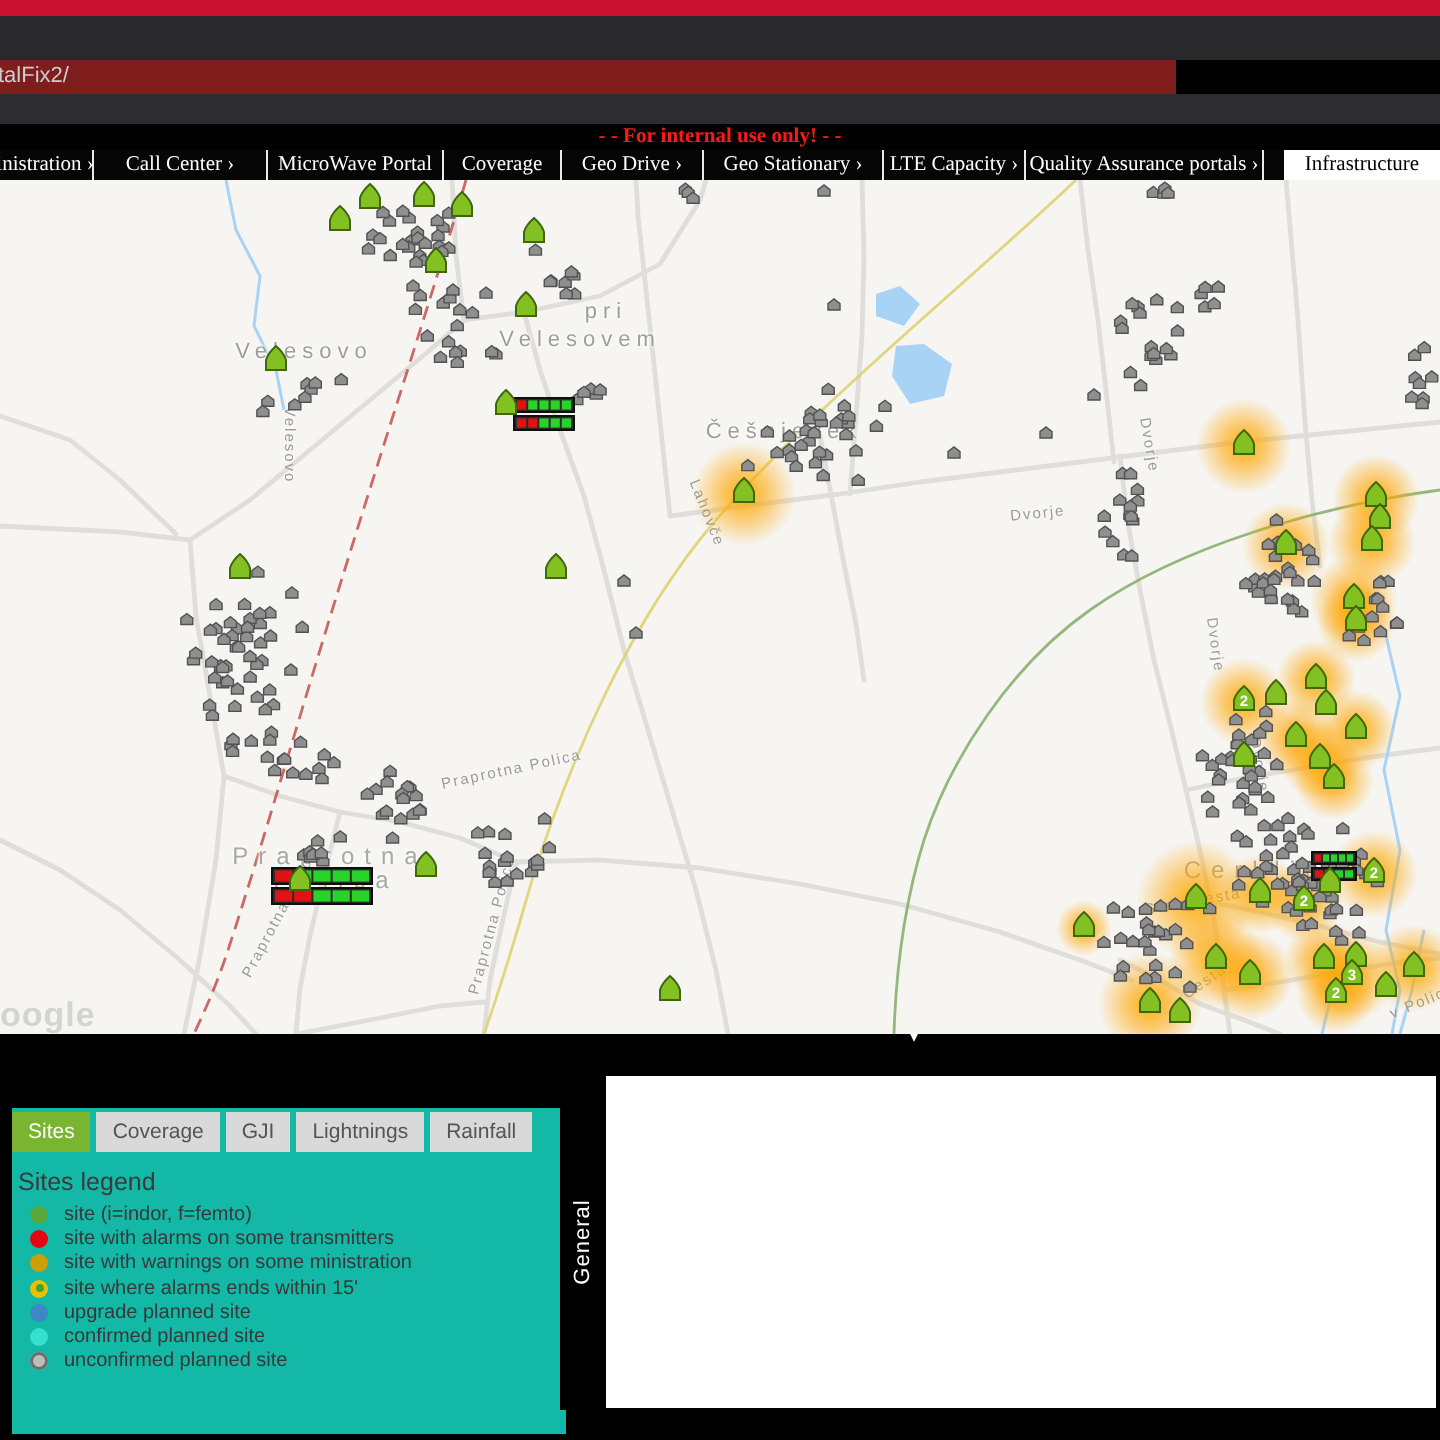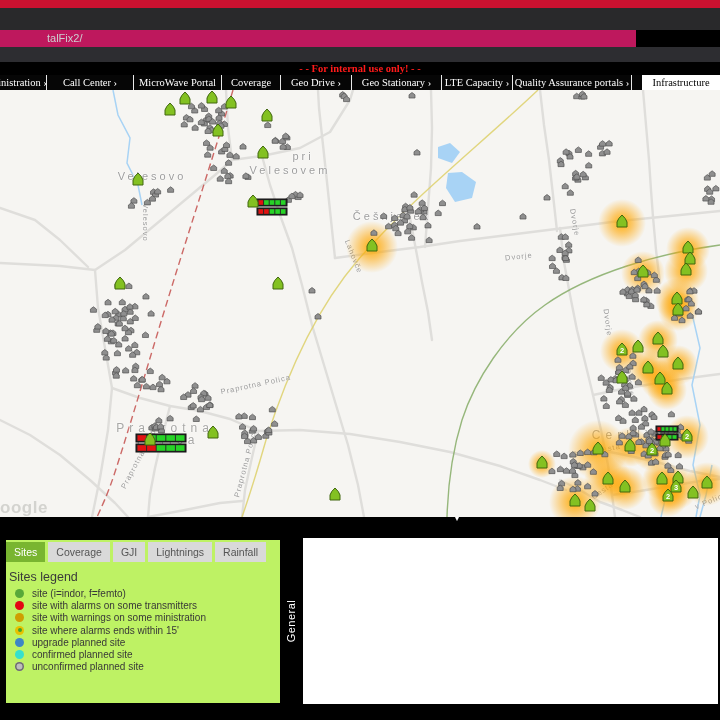--- a/index.html
+++ b/index.html
@@ -2,22 +2,22 @@
 <html><head>
 <meta charset="utf-8">
 <style>
   html,body{margin:0;padding:0;background:#000;}
   #screen{position:relative;width:720px;height:720px;background:#000;overflow:hidden;
           font-family:"Liberation Sans",sans-serif;}
   .abs{position:absolute;}
   
   #chrome-red{left:0;top:0;width:720px;height:8px;background:#cb1130;}
   #chrome-dark1{left:0;top:8px;width:720px;height:22px;background:#29292b;}
-  #address-bar{left:0;top:30px;width:588px;height:17px;background:#be185d;color:#cdced0;
-               font-size:11px;line-height:17px;padding-left:48px;}
+  #address-bar{left:0;top:30px;width:588px;height:17px;background:#7f1d1d;color:#cdced0;
+               font-size:11px;line-height:17px;}
   #address-bar span{margin-left:-1px;}
   #chrome-dark2{left:0;top:47px;width:720px;height:15px;background:#2d2d31;}
   #banner{left:0;top:62px;width:720px;height:13px;background:#000;color:#ff1a1a;
           font-family:"Liberation Serif",serif;font-weight:bold;font-size:10.5px;
           text-align:center;line-height:13px;}
   
   #nav-bar{left:0;top:75px;width:720px;height:15px;background:#060606;display:flex;}
   .nav-item{height:15px;line-height:15px;text-align:center;color:#fff;white-space:nowrap;
             font-family:"Liberation Serif",serif;font-size:10.5px;flex:0 0 auto;
             border-right:1px solid #e9e9e9;box-sizing:border-box;overflow:hidden;}
@@ -30,21 +30,21 @@
                white-space:nowrap;transform:translate(-50%,-50%);
                text-shadow:0 0 2px #fff,0 0 2px #fff;}
   .place-label.big{font-size:12px;letter-spacing:5px;color:#a8a8a6;}
   .street-label{position:absolute;color:#9a9a9a;font-size:7.5px;letter-spacing:1px;
                 white-space:nowrap;text-shadow:0 0 2px #fff;}
   #map-attribution{position:absolute;left:0px;top:408px;color:#d3d3cf;font-weight:bold;
                    font-size:17px;letter-spacing:0.5px;}
   
   #bottom{left:0;top:517px;width:720px;height:203px;background:#000;}
   #panel-collapse-arrow{position:absolute;left:455px;top:-3px;color:#fff;font-size:8px;cursor:pointer;}
-  #legend-panel{position:absolute;left:6px;top:23px;width:277px;height:163px;background:#bef264;}
+  #legend-panel{position:absolute;left:6px;top:37px;width:277px;height:163px;background:#14b8a6;}
   .tab-row{display:flex;gap:3px;margin:2px 0 0 0;}
   .tab{padding:4px 8px 4px 8px;font-size:10.5px;background:#d9d9d9;color:#555;
        white-space:nowrap;cursor:pointer;}
   .tab.active{color:#fff;}
   #legend-heading{margin:8px 0 3px 3px;font-size:12.5px;color:#3a3a3a;}
   #legend-list{list-style:none;margin:0;padding:0;}
   #legend-list li{display:flex;align-items:center;height:12.3px;font-size:10px;color:#383838;}
   .dot{position:relative;width:9px;height:9px;border-radius:50%;margin:0 8px 0 9px;flex:0 0 9px;}
   .dot .inner{position:absolute;left:2.5px;top:2.5px;width:4px;height:4px;border-radius:50%;}
   #general-tab{position:absolute;left:280px;top:20px;width:23px;height:168px;background:#000;

